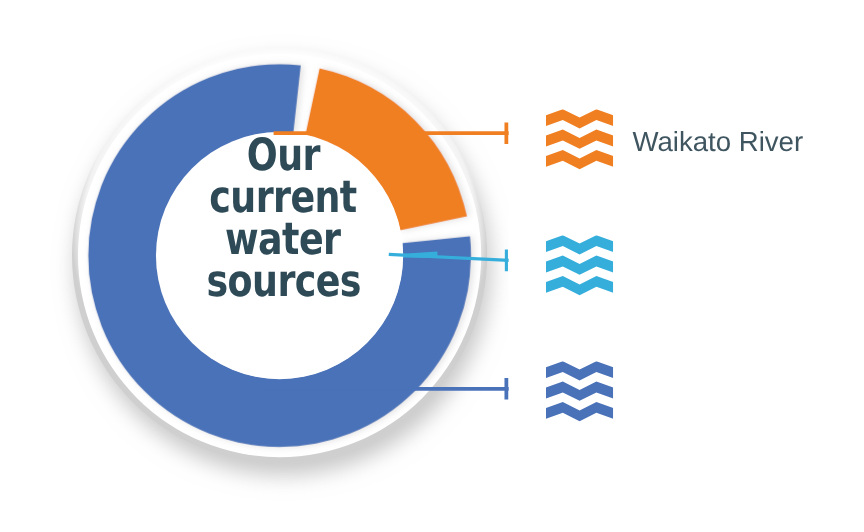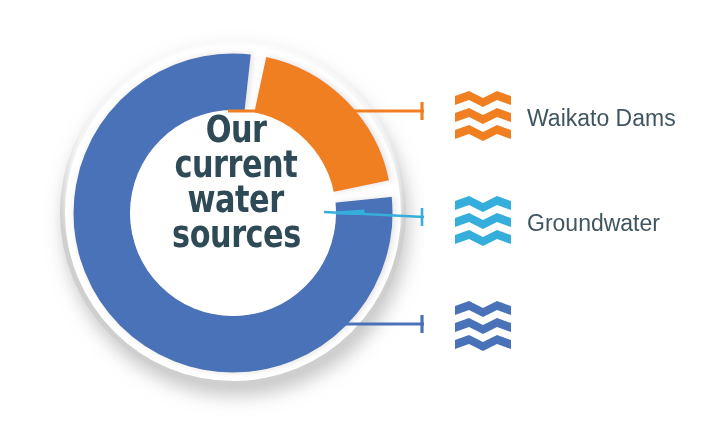--- a/index.html
+++ b/index.html
@@ -165,32 +165,31 @@
   <div id="legend">
 
     <div class="legend-row r0">
       <svg class="wave-icon" viewBox="0 0 56 54">
         <g fill="#F07F22">
           <path d="M0 5 L14 0 L28 7 L42 0 L56 5 L56 14 L42 9 L28 16 L14 9 L0 14 Z"></path>
           <path d="M0 22 L14 17 L28 24 L42 17 L56 22 L56 31 L42 26 L28 33 L14 26 L0 31 Z"></path>
           <path d="M0 39 L14 34 L28 41 L42 34 L56 39 L56 48 L42 43 L28 50 L14 43 L0 48 Z"></path>
         </g>
       </svg>
-      <span class="legend-label">Waikato Dams</span>
+      <span class="legend-label">Waikato River</span>
     </div>
 
     <div class="legend-row r1">
       <svg class="wave-icon" viewBox="0 0 56 54">
         <g fill="#36AEDC">
           <path d="M0 5 L14 0 L28 7 L42 0 L56 5 L56 14 L42 9 L28 16 L14 9 L0 14 Z"></path>
           <path d="M0 22 L14 17 L28 24 L42 17 L56 22 L56 31 L42 26 L28 33 L14 26 L0 31 Z"></path>
           <path d="M0 39 L14 34 L28 41 L42 34 L56 39 L56 48 L42 43 L28 50 L14 43 L0 48 Z"></path>
         </g>
       </svg>
-      <span class="legend-label">Groundwater</span>
     </div>
 
     <div class="legend-row r2">
       <svg class="wave-icon" viewBox="0 0 56 54">
         <g fill="#4A72B8">
           <path d="M0 5 L14 0 L28 7 L42 0 L56 5 L56 14 L42 9 L28 16 L14 9 L0 14 Z"></path>
           <path d="M0 22 L14 17 L28 24 L42 17 L56 22 L56 31 L42 26 L28 33 L14 26 L0 31 Z"></path>
           <path d="M0 39 L14 34 L28 41 L42 34 L56 39 L56 48 L42 43 L28 50 L14 43 L0 48 Z"></path>
         </g>
       </svg>

